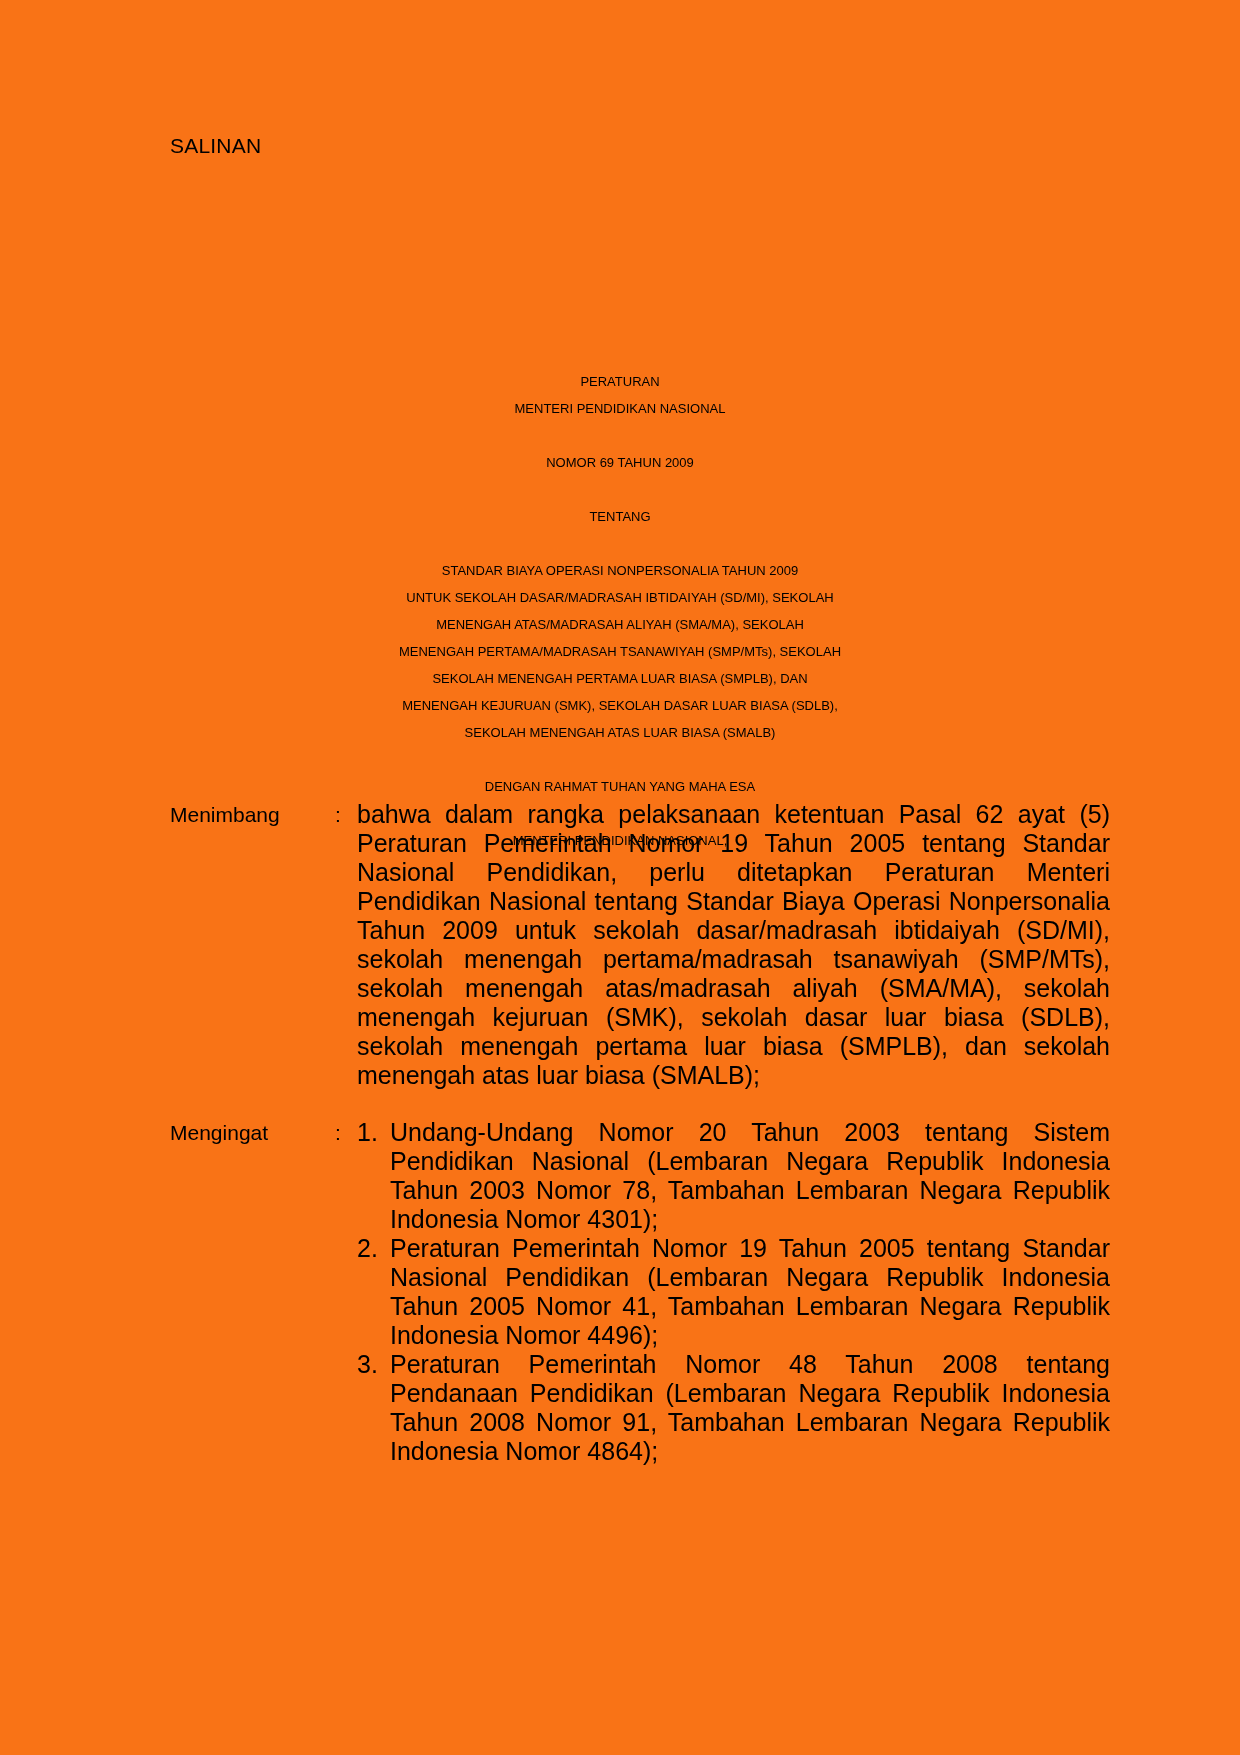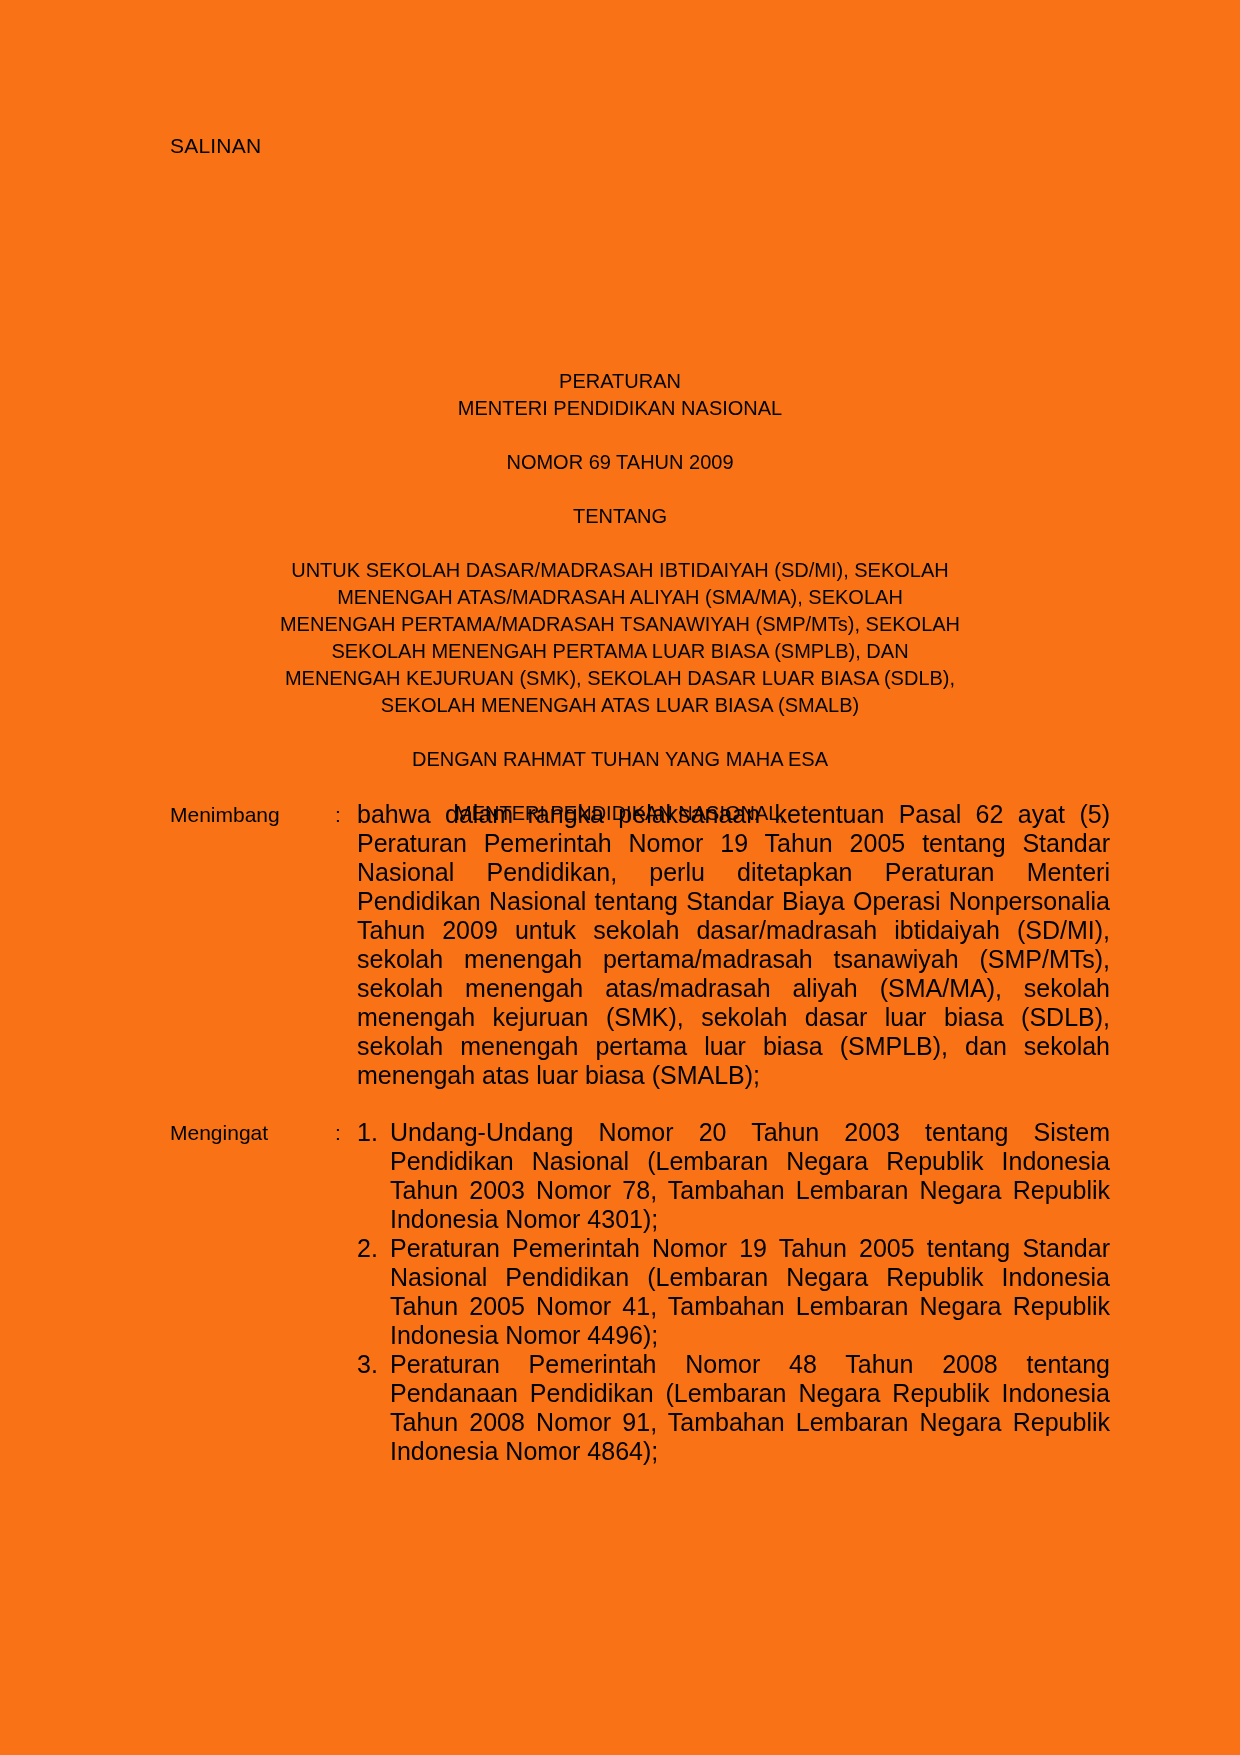--- a/index.html
+++ b/index.html
@@ -32,21 +32,21 @@
     letter-spacing: 0.2px;
     line-height: 1.2;
   }
   
   .heading-block {
     position: absolute;
     left: 170px;
     top: 368px;
     width: 900px;
     text-align: center;
-    font-size: 20px;
+    font-size: 13px;
     line-height: 27px;
   }
   .heading-block .hline {
     display: block;
   }
   .gap-sm { height: 27px; }
   .gap-lg { height: 27px; }
 
   
   .clauses {
@@ -114,20 +114,21 @@
   <div class="salinan">SALINAN</div>
 
   <div class="heading-block">
     <span class="hline">PERATURAN</span>
     <span class="hline">MENTERI PENDIDIKAN NASIONAL</span>
     <div class="gap-sm"></div>
     <span class="hline">NOMOR 69 TAHUN 2009</span>
     <div class="gap-sm"></div>
     <span class="hline">TENTANG</span>
     <div class="gap-sm"></div>
+    <span class="hline">STANDAR BIAYA OPERASI NONPERSONALIA TAHUN 2009</span>
     <span class="hline">UNTUK SEKOLAH DASAR/MADRASAH IBTIDAIYAH (SD/MI), SEKOLAH</span>
     <span class="hline">MENENGAH ATAS/MADRASAH ALIYAH (SMA/MA), SEKOLAH</span>
     <span class="hline">MENENGAH PERTAMA/MADRASAH TSANAWIYAH (SMP/MTs), SEKOLAH</span>
     <span class="hline">SEKOLAH MENENGAH PERTAMA LUAR BIASA (SMPLB), DAN</span>
     <span class="hline">MENENGAH KEJURUAN (SMK), SEKOLAH DASAR LUAR BIASA (SDLB),</span>
     <span class="hline">SEKOLAH MENENGAH ATAS LUAR BIASA (SMALB)</span>
     <div class="gap-lg"></div>
     <span class="hline">DENGAN RAHMAT TUHAN YANG MAHA ESA</span>
     <div class="gap-lg"></div>
     <span class="hline">MENTERI PENDIDIKAN NASIONAL,</span>

